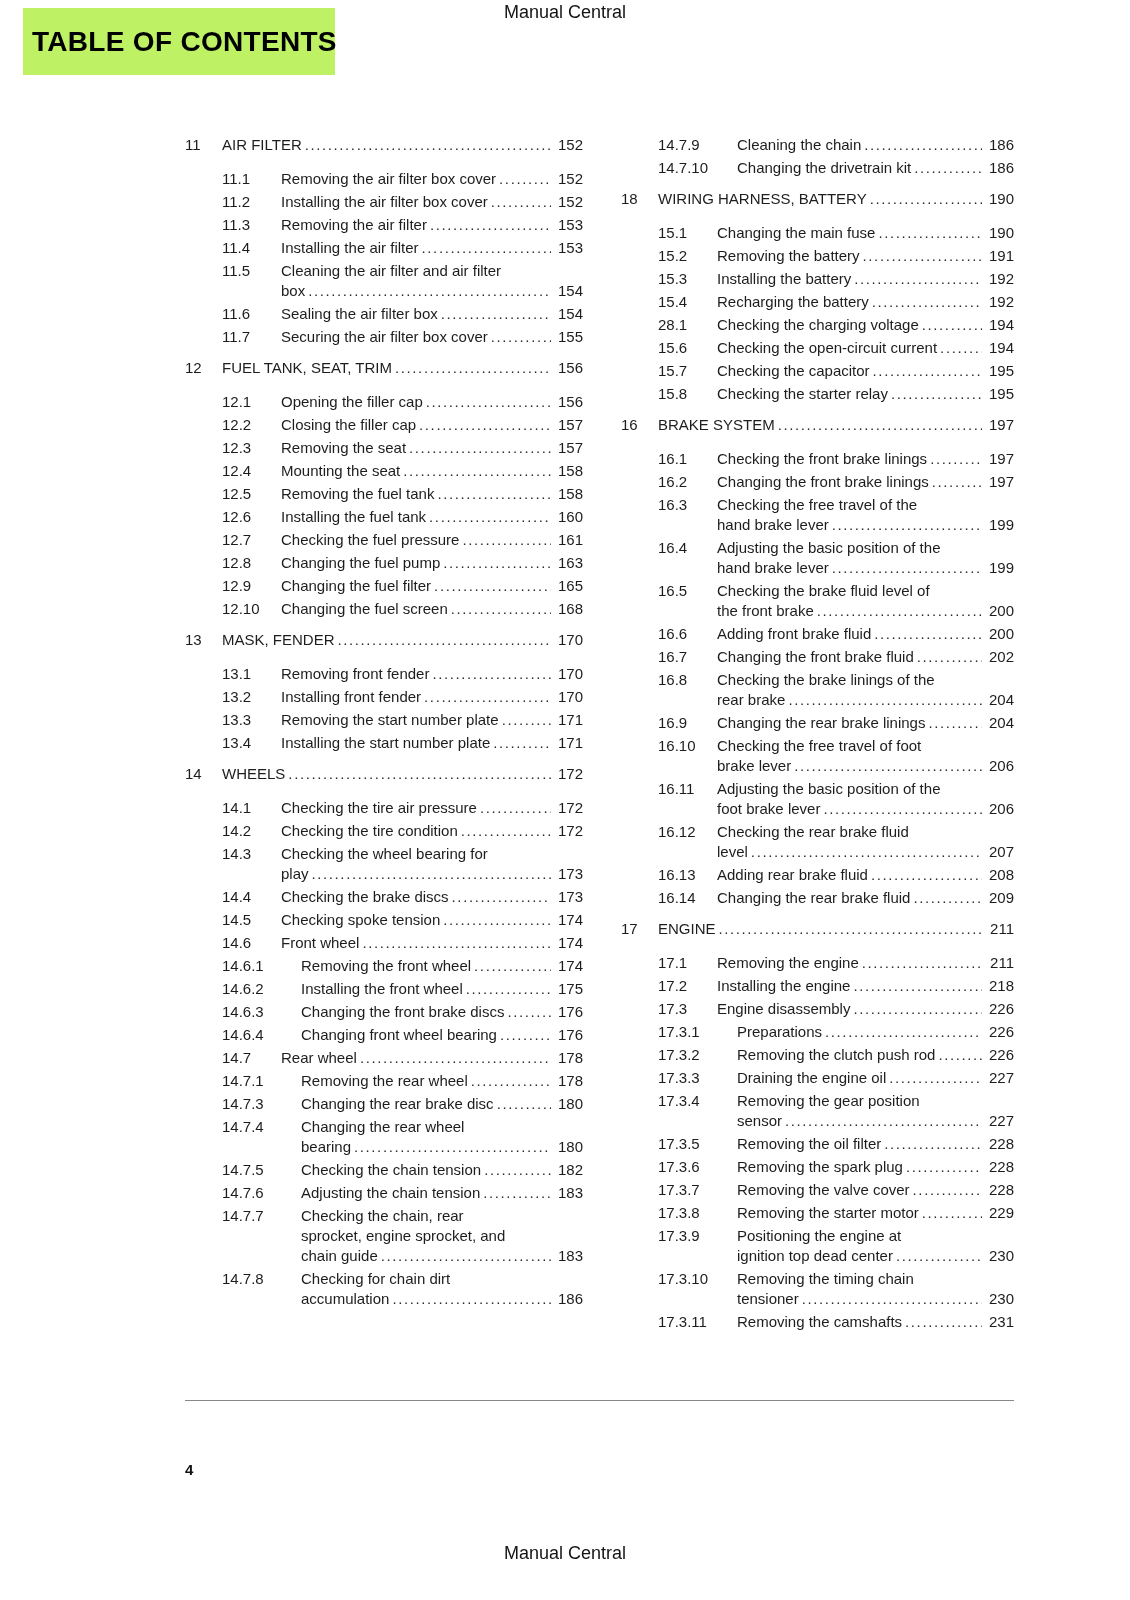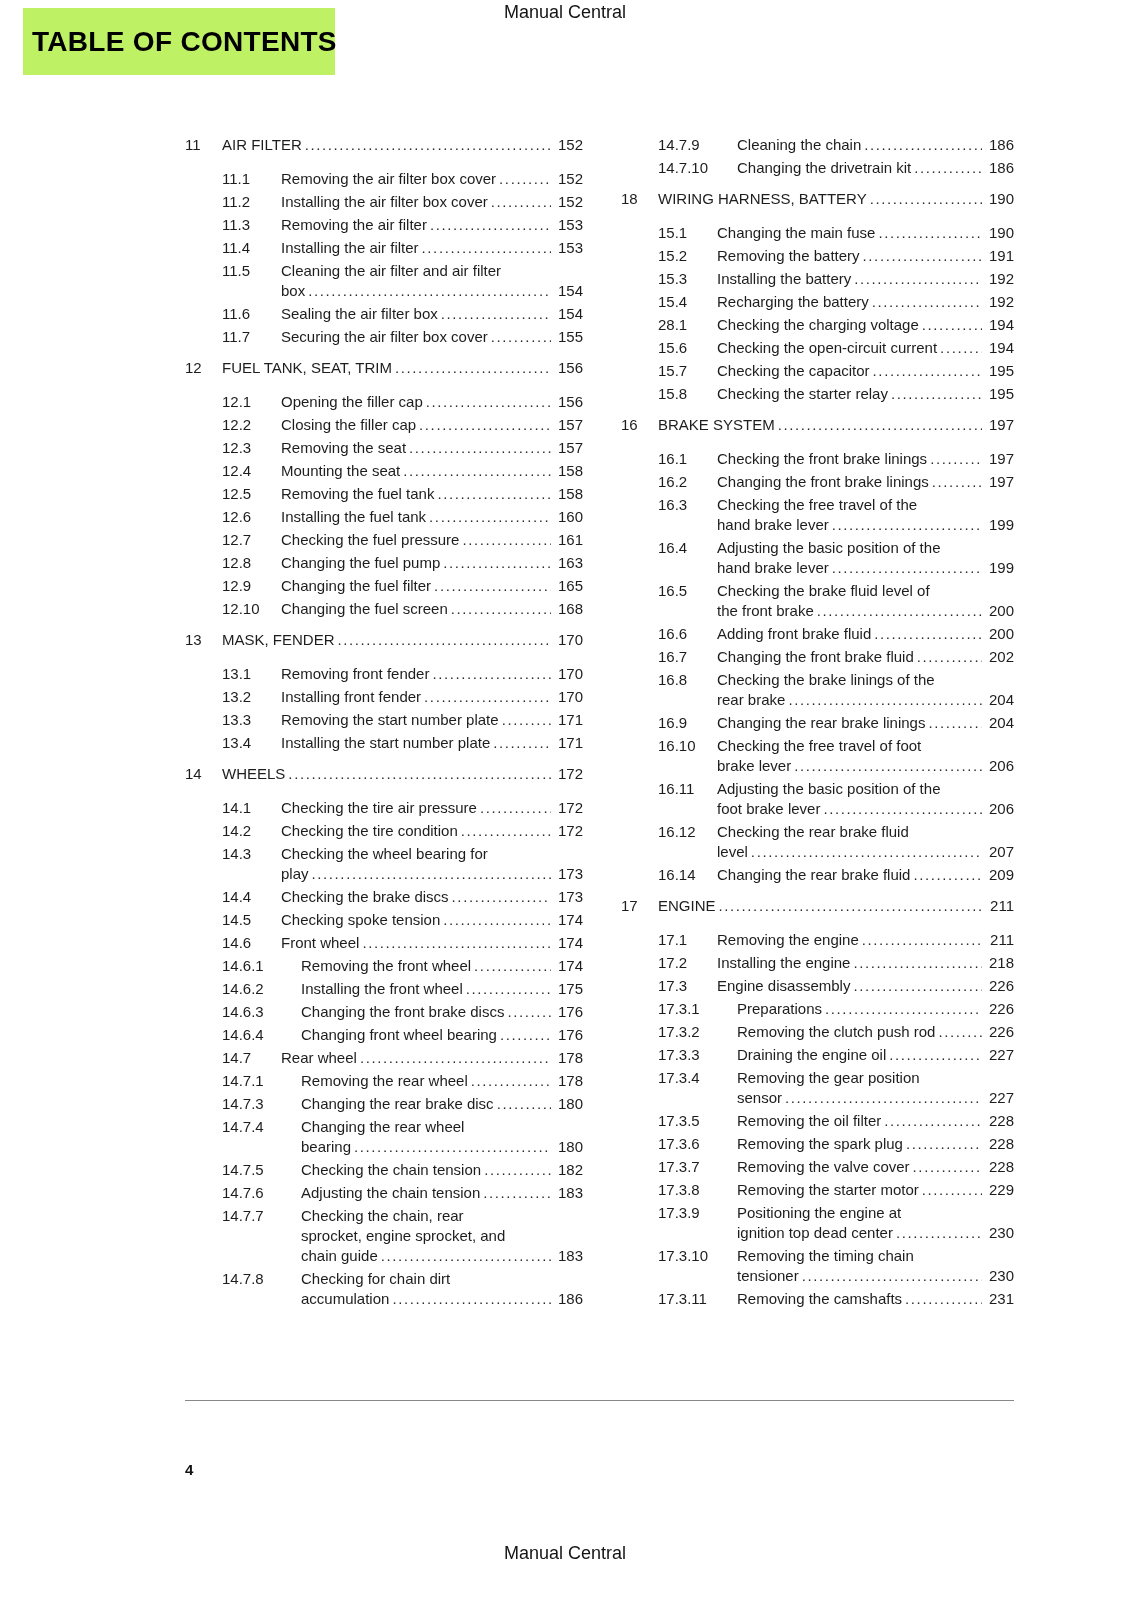--- a/index.html
+++ b/index.html
@@ -773,20 +773,30 @@
           <div class="body">
             <div class="line"><span class="txt">Checking the rear brake fluid</span></div>
             <div class="line last">
               <span class="txt">level</span>
               <span class="leader"></span>
               <span class="pg">207</span>
             </div>
           </div>
         </div>
         <div class="row entry lvl1">
+          <span class="num">16.13</span>
+          <div class="body">
+            <div class="line last">
+              <span class="txt">Adding rear brake fluid</span>
+              <span class="leader"></span>
+              <span class="pg">208</span>
+            </div>
+          </div>
+        </div>
+        <div class="row entry lvl1">
           <span class="num">16.14</span>
           <div class="body">
             <div class="line last">
               <span class="txt">Changing the rear brake fluid</span>
               <span class="leader"></span>
               <span class="pg">209</span>
             </div>
           </div>
         </div>
         <div class="row section">

